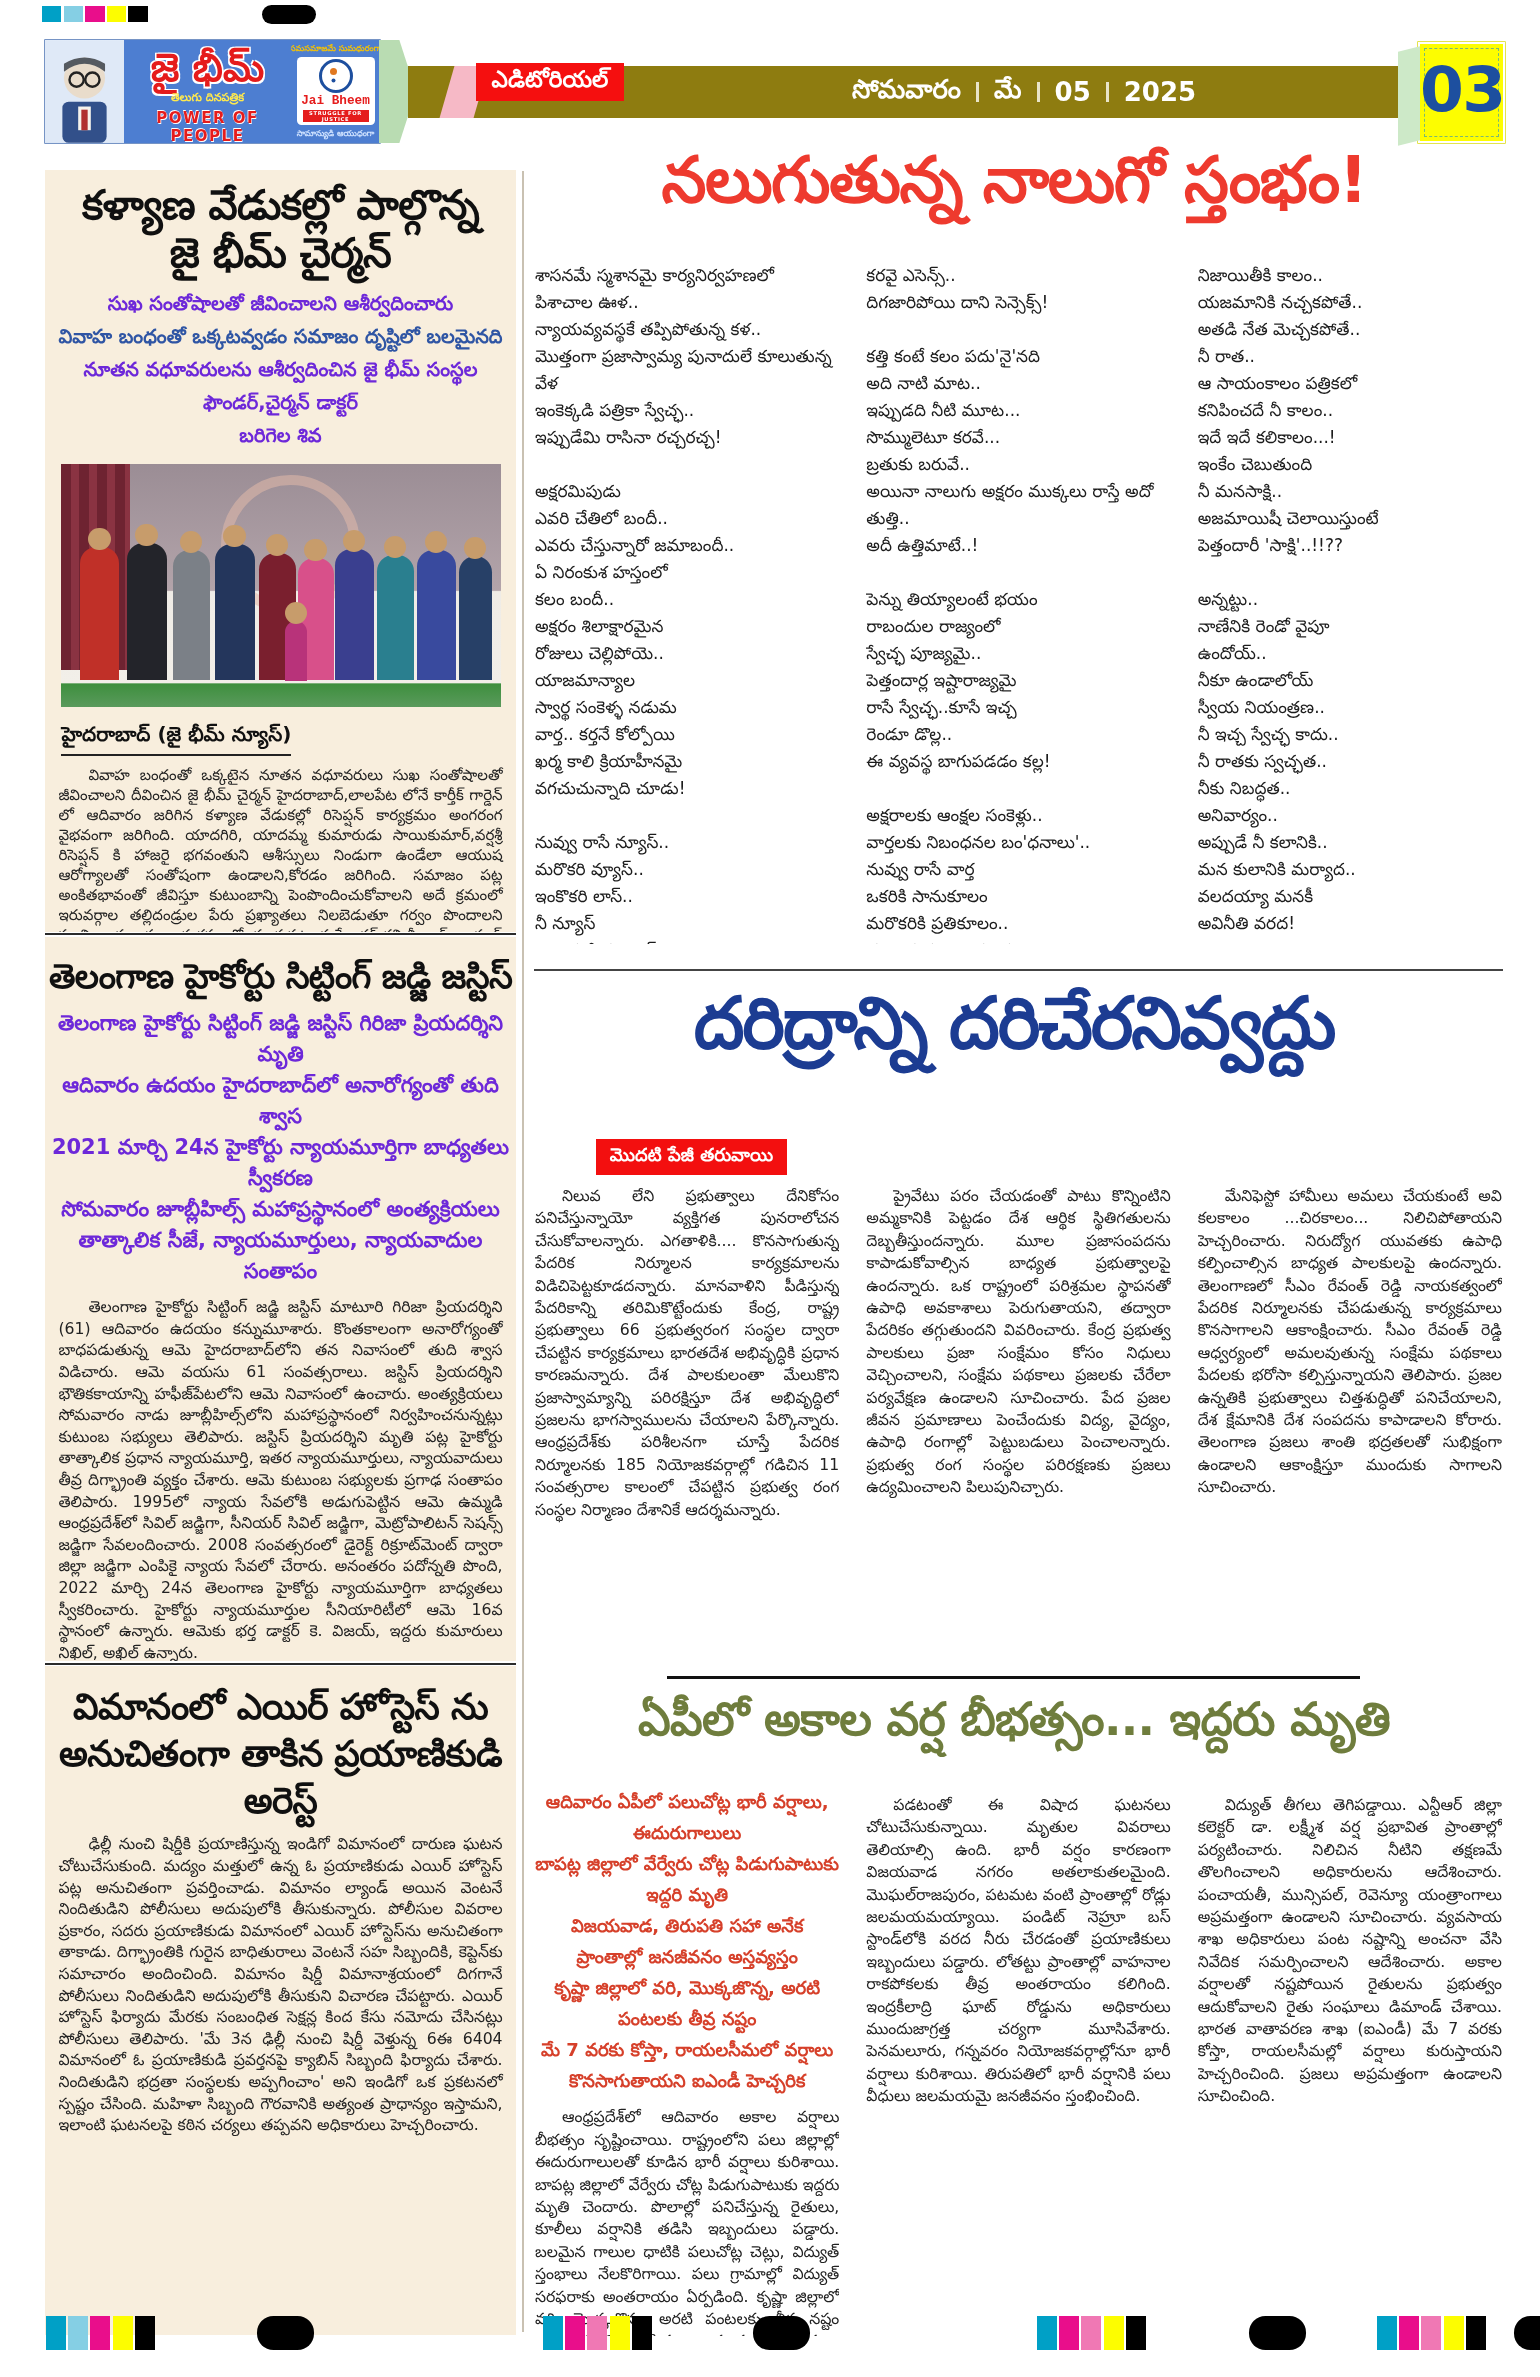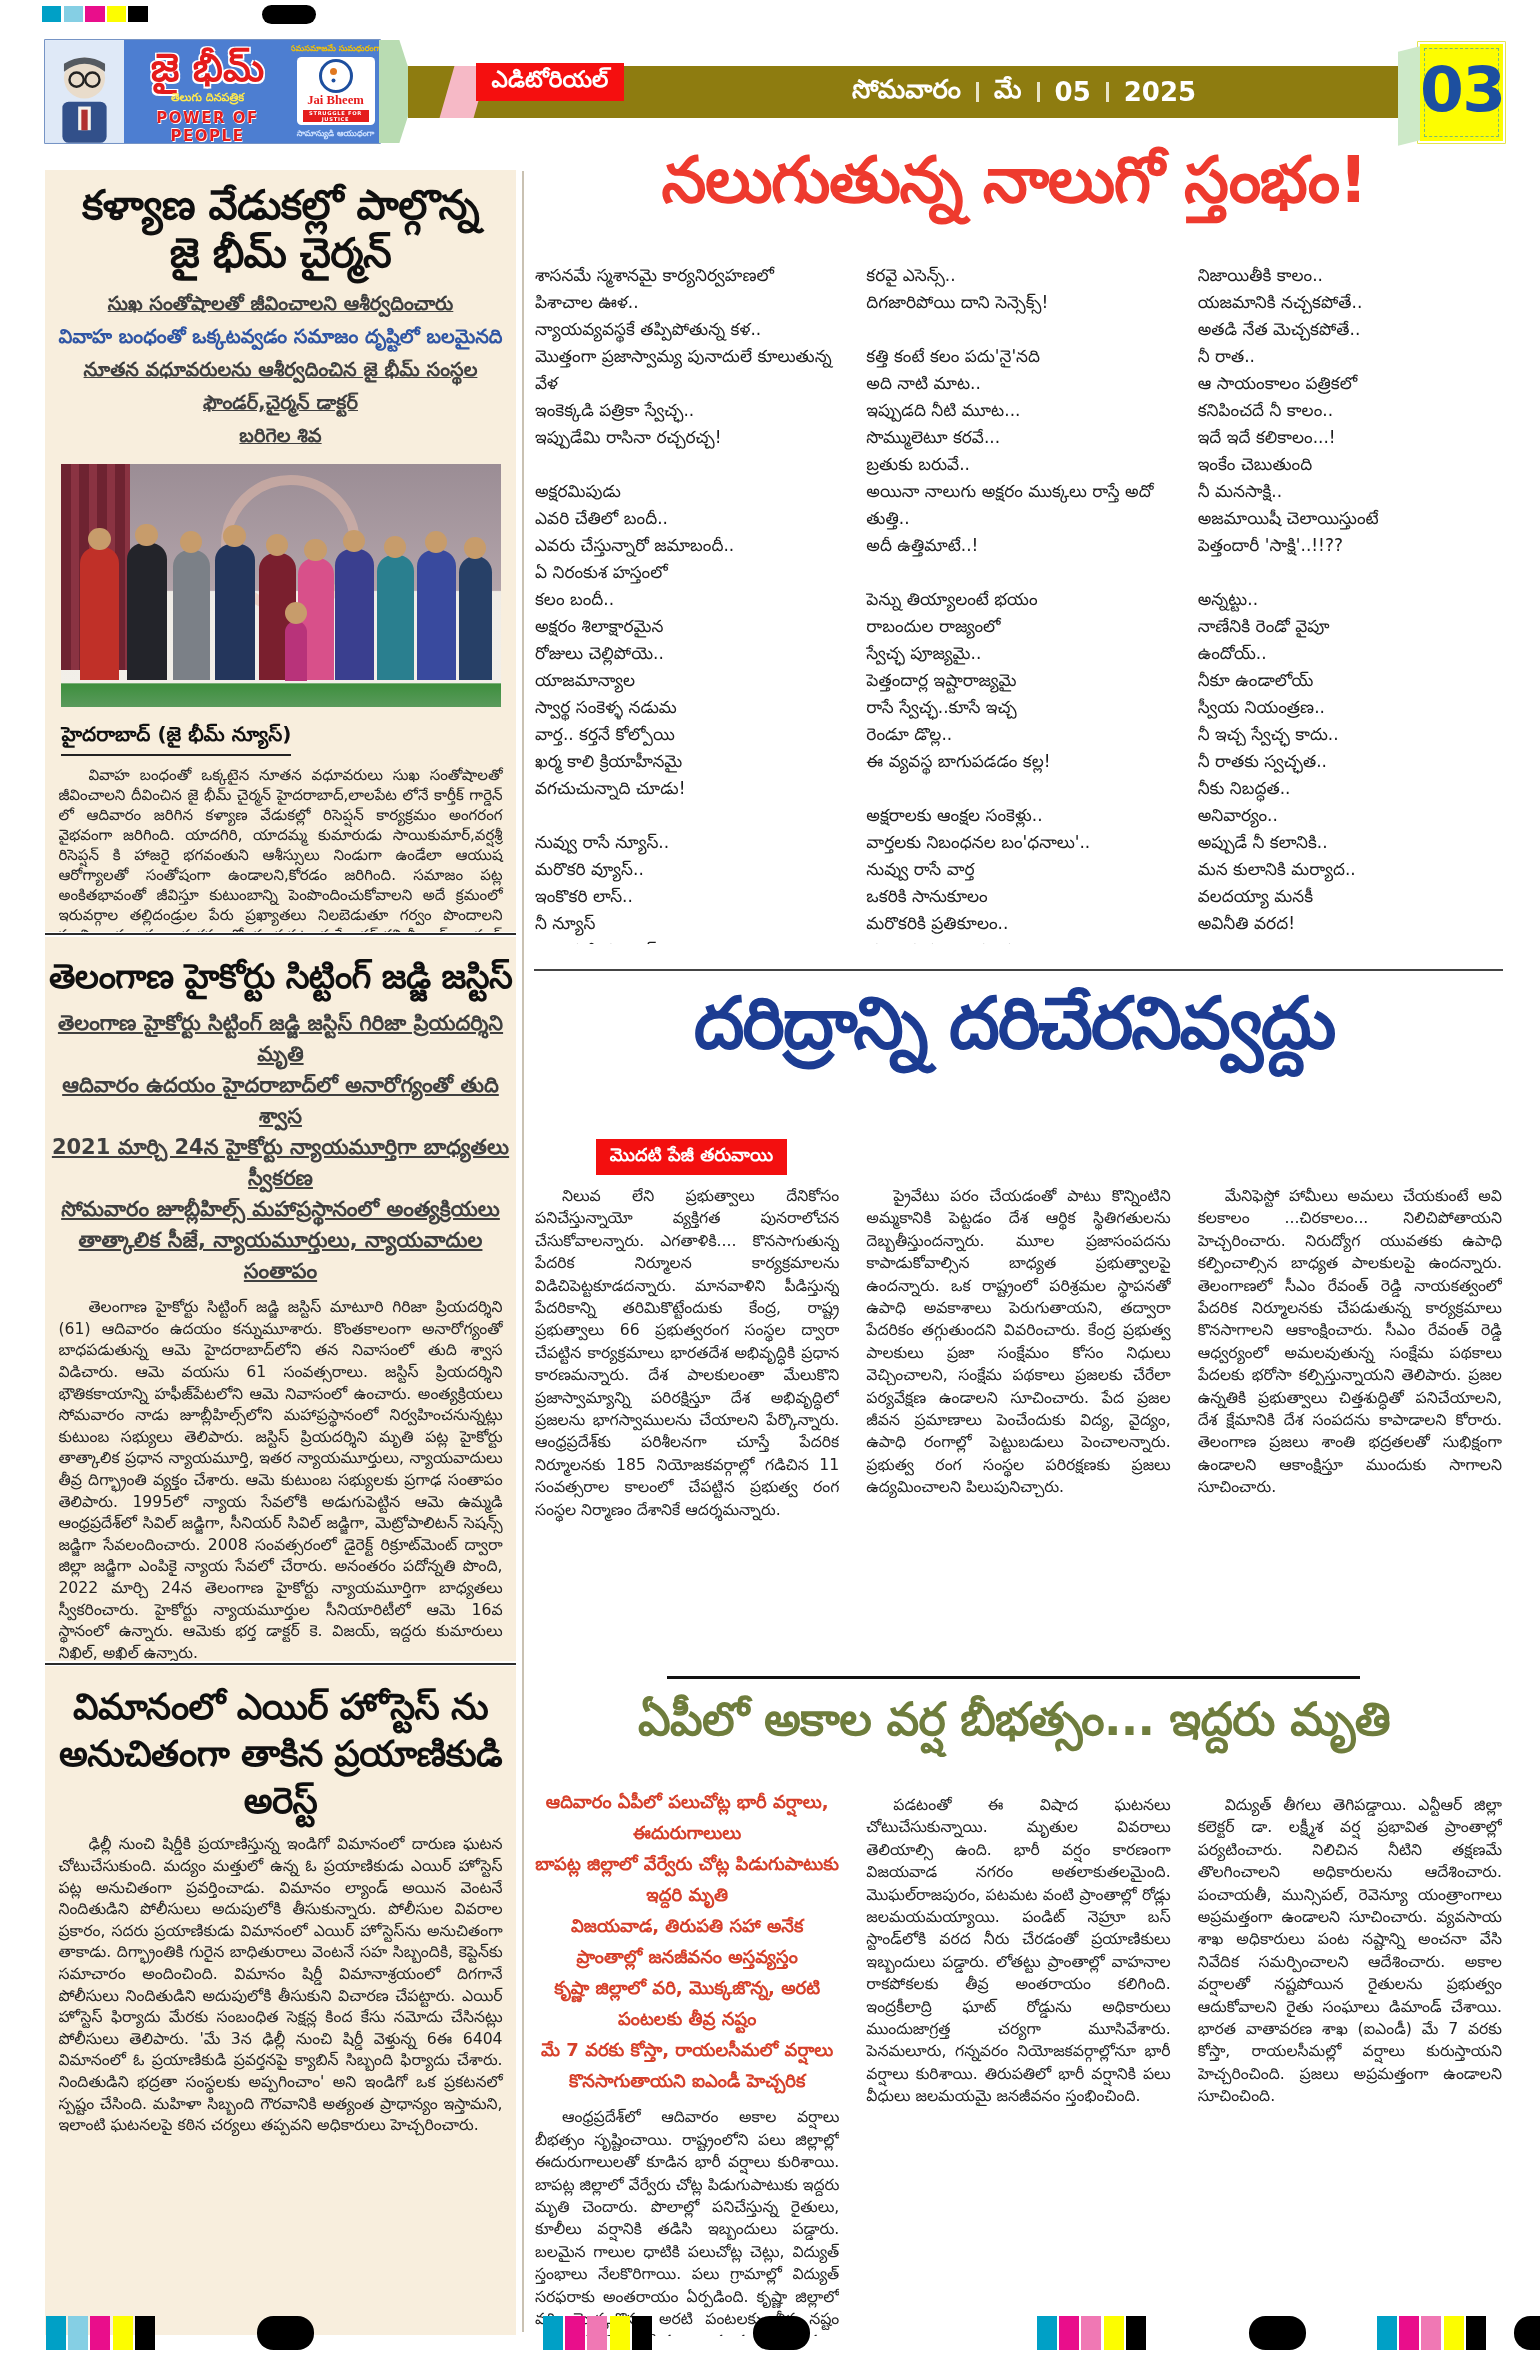--- a/index.html
+++ b/index.html
@@ -23,21 +23,21 @@
   .brand-sub{margin-top:4.5px;font-size:11.2px;color:#ffe94d;font-weight:bold;}
   .brand-power{margin-top:3px;font-size:15px;letter-spacing:1.5px;font-weight:bold;color:#e51c1c;
                text-shadow:0.7px 0.7px 0 #fff,-0.7px -0.7px 0 #fff;}
   .logo-right{width:89px;flex:0 0 auto;display:flex;flex-direction:column;align-items:center;
               padding-top:3px;overflow:hidden;}
   .tag-top{font-size:8.2px;color:#f7c200;font-weight:bold;white-space:nowrap;}
   .white-card{margin-top:2.2px;width:78px;background:#ffffff;border-radius:4.5px;text-align:center;padding:2.2px 0 3px;}
   .emblem{width:28px;height:28px;margin:0 auto;border-radius:50%;border:3px solid #1d4f9f;position:relative;background:#fff;}
   .emblem:after{content:"";position:absolute;left:8.2px;top:5.2px;width:7.5px;height:7.5px;border-radius:50%;background:#e07820;
                 box-shadow:0 9px 0 -1.5px #1d4f9f;}
-  .jb-name{font-size:12.7px;font-weight:bold;color:#e51c1c;font-family:Liberation Serif, serif;}
+  .jb-name{font-size:12.7px;font-weight:bold;color:#e51c1c;font-family:Liberation Mono, monospace;}
   .jb-sub{margin:1.5px auto 0;width:66px;font-size:5.2px;letter-spacing:0.7px;color:#fff;background:#e51c1c;font-weight:bold;}
   .tag-bottom{margin-top:3px;font-size:8.2px;color:#cfe2ff;font-weight:bold;white-space:nowrap;}
 
   .mast-arrow{position:absolute;left:379px;top:40px;width:37px;height:103px;background:#b9dcb2;
               clip-path:polygon(0 0,55% 0,100% 50%,55% 100%,0 100%);}
   .mast-band{position:absolute;left:408px;top:66px;width:991px;height:52px;background:#8e7c10;}
   .pink-notch{position:absolute;left:39px;top:0;width:34px;height:52px;background:#f6b9c6;transform:skewX(-16deg);}
   .editorial-box{position:absolute;left:68px;top:-3px;width:148px;height:38px;background:#f50f0f;color:#ffffff;
                  font-size:23px;font-weight:bold;display:flex;align-items:center;justify-content:center;}
   .date-line{position:absolute;left:444px;top:0;height:52px;display:flex;align-items:center;gap:15px;
@@ -62,21 +62,21 @@
   
   .panel{position:absolute;left:45px;width:471px;background:#f8eedd;overflow:hidden;}
   .panel.p1{top:170px;height:762px;}
   .panel.p2{top:937px;height:724px;}
   .panel.p3{top:1666px;height:669px;}
   .hl{font-weight:bold;text-align:center;color:#101010;}
   .a1-head{margin-top:12px;font-size:41px;line-height:1.16;letter-spacing:-0.7px;}
   .a2-head{margin-top:19.4px;font-size:34px;line-height:1.22;letter-spacing:-0.7px;}
   .a3-head{margin-top:18px;font-size:36px;line-height:1.3;letter-spacing:-0.7px;}
   .subs{margin-top:10.4px;text-align:center;font-weight:bold;font-size:19.4px;line-height:33px;}
-  .subs .red{color:#404040;text-decoration:underline;}
+  .subs .red{color:#6d28d9;}
   .subs .blue{color:#2f55a4;}
   .a2 .subs{font-size:21px;line-height:31px;}
   .photo{position:relative;margin:12px auto 0;width:440px;height:243px;overflow:hidden;
          background:linear-gradient(180deg,#9b8d95 0%,#b3a4aa 52%,#efece6 52.5%,#f2efe9 90%,#3e8f3e 90.5%,#5a9a5c 100%);}
   .photo .curtain{position:absolute;left:0;top:0;width:69px;height:206px;
         background:repeating-linear-gradient(90deg,#6e2331 0 10.4px,#8a3342 10.4px 18px);}
   .photo .arch{position:absolute;left:160px;top:10.4px;width:119px;height:119px;border-radius:50%;
         border:10.4px solid rgba(226,186,170,.55);}
   .person{position:absolute;border-radius:16.4px 16.4px 0 0;}
   .person:before{content:"";position:absolute;left:50%;top:-19.4px;margin-left:-11.2px;width:22.4px;height:22.4px;

